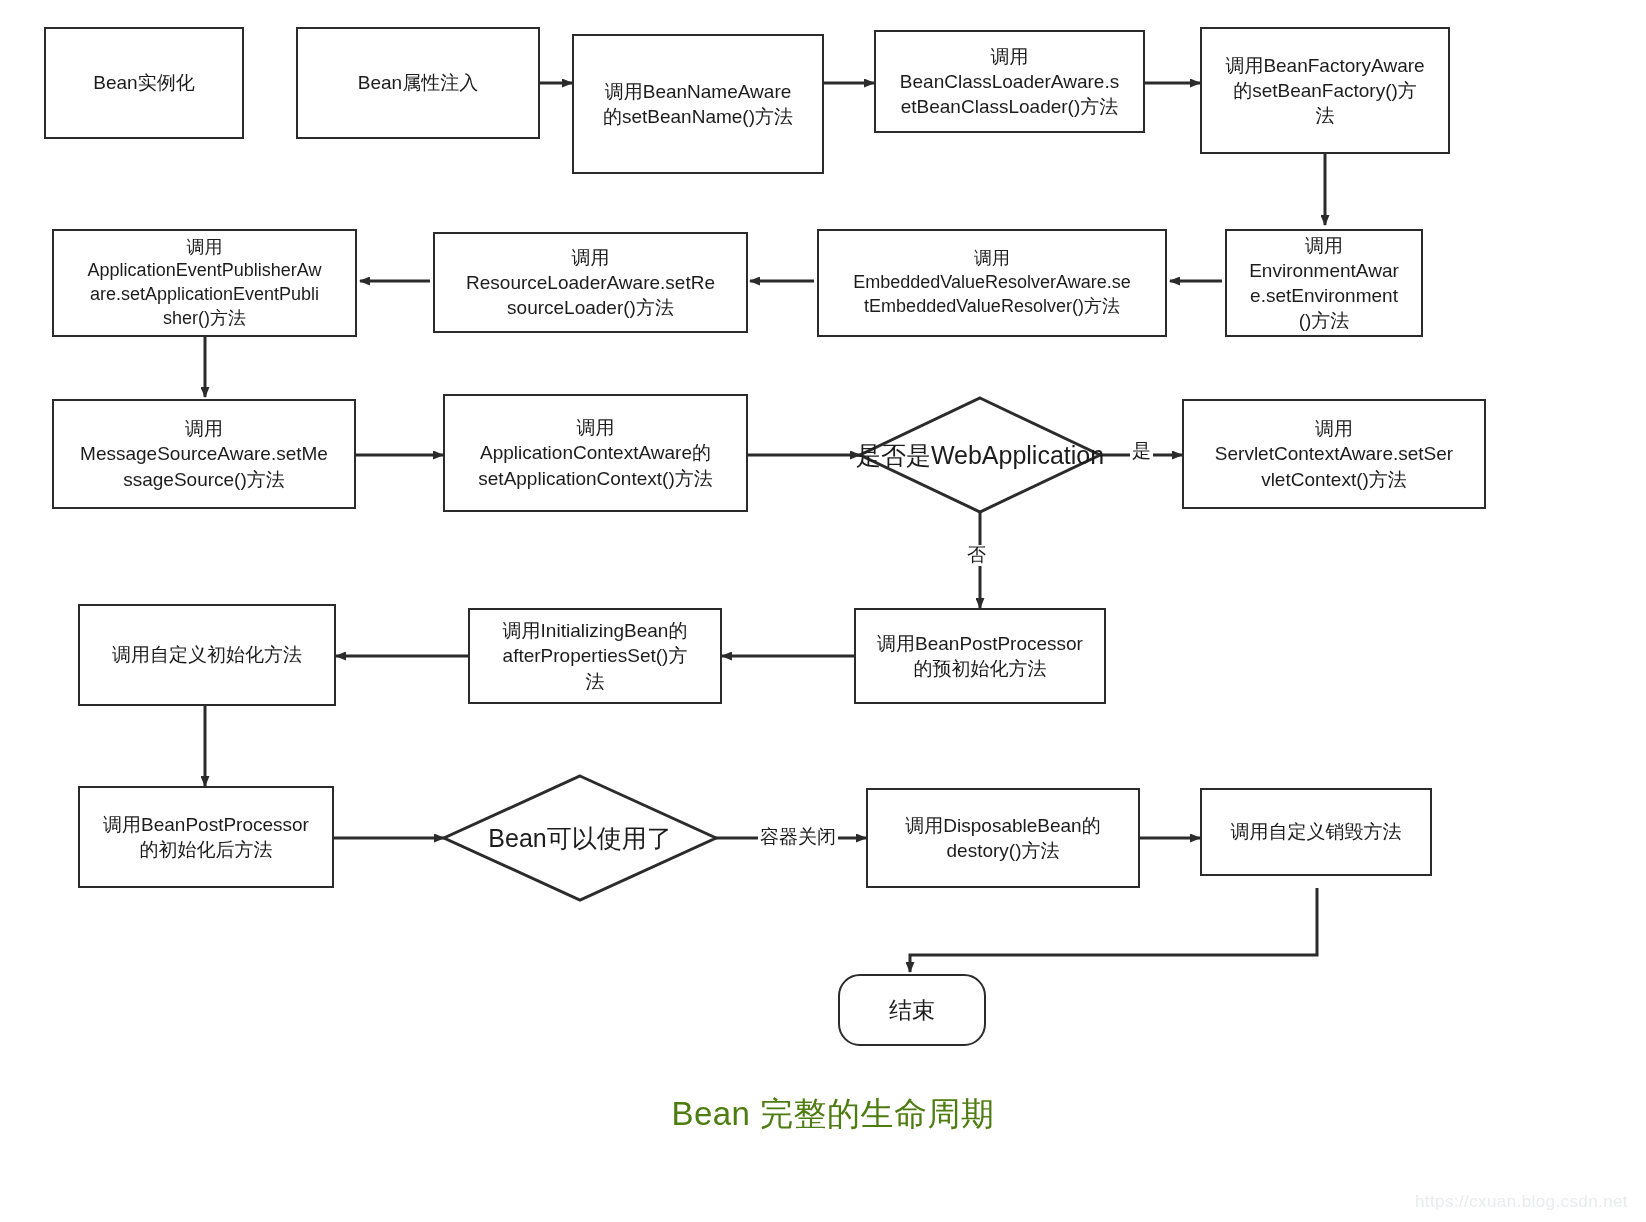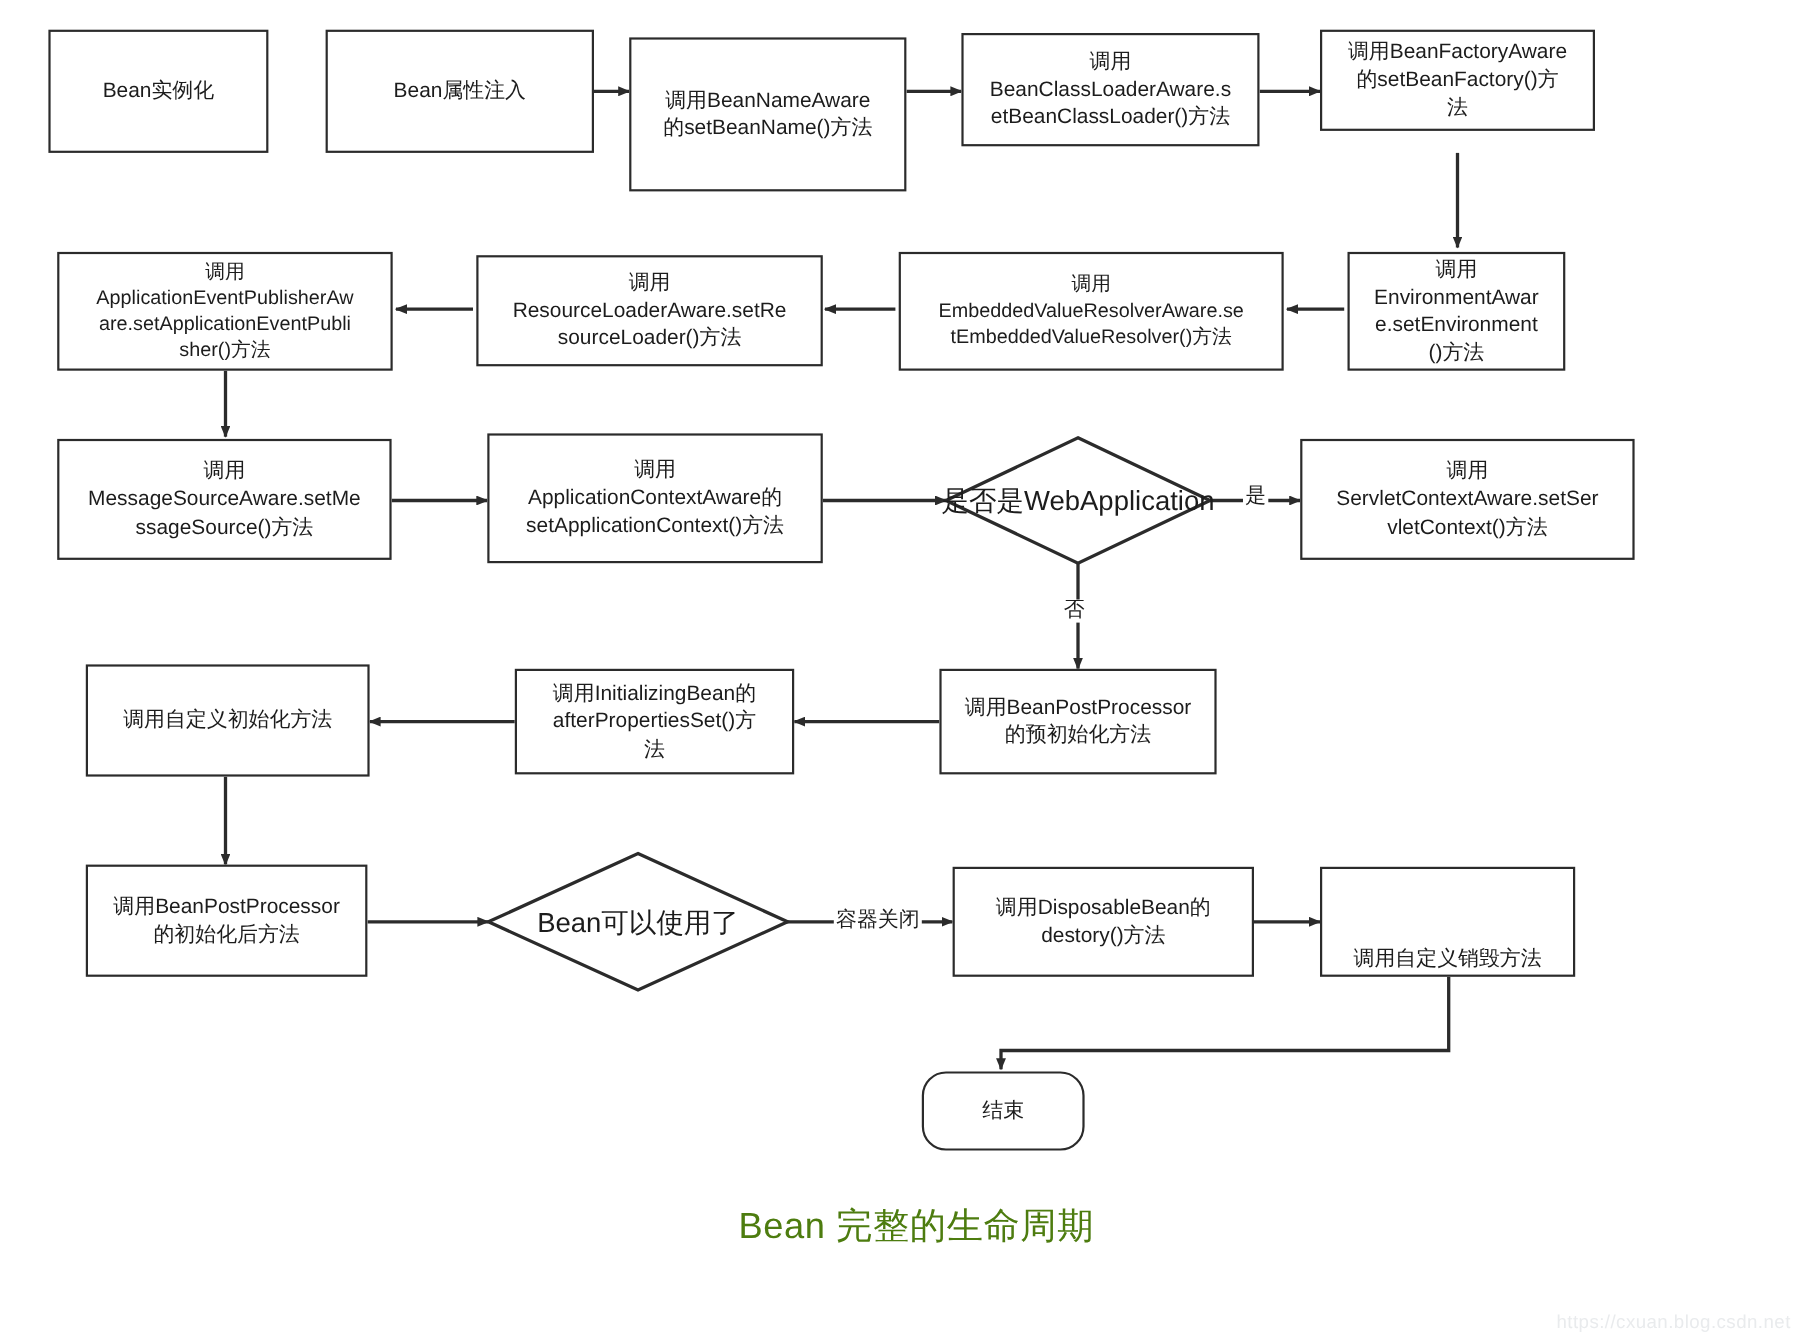--- a/index.html
+++ b/index.html
@@ -36,21 +36,21 @@
     font-size: 19px;
     line-height: 1.32;
     padding: 2px 4px;
   }
   .node .txt {
     width: 100%;
     white-space: pre-line;
   }
   .node.terminator {
     border-radius: 22px;
-    font-size: 19px;
+    font-size: 23px;
   }
   .diamond-wrap {
     position: absolute;
     display: flex;
     align-items: center;
     justify-content: center;
   }
   .diamond-wrap .dlabel {
     position: relative;
     z-index: 2;
@@ -151,21 +151,21 @@
     <span class="txt">调用BeanNameAware
 的setBeanName()方法</span>
   </div>
 
   <div class="node" style="left:874px; top:30px; width:271px; height:103px;">
     <span class="txt">调用
 BeanClassLoaderAware.s
 etBeanClassLoader()方法</span>
   </div>
 
-  <div class="node" style="left:1200px; top:27px; width:250px; height:92px;">
+  <div class="node" style="left:1200px; top:27px; width:250px; height:127px;">
     <span class="txt">调用BeanFactoryAware
 的setBeanFactory()方
 法</span>
   </div>
 
   <div class="node" style="left:52px; top:229px; width:305px; height:108px; font-size:18px;">
     <span class="txt">调用
 ApplicationEventPublisherAw
 are.setApplicationEventPubli
 sher()方法</span>
@@ -239,21 +239,21 @@
     <span class="dlabel">Bean可以使用了</span>
   </div>
 
   <span class="edge-label" style="left:758px; top:827px;">容器关闭</span>
 
   <div class="node" style="left:866px; top:788px; width:274px; height:100px;">
     <span class="txt">调用DisposableBean的
 destory()方法</span>
   </div>
 
-  <div class="node" style="left:1200px; top:788px; width:232px; height:100px;align-items:flex-end;">
+  <div class="node" style="left:1200px; top:788px; width:232px; height:88px;">
     <span class="txt">调用自定义销毁方法</span>
   </div>
 
   <div class="node terminator" style="left:838px; top:974px; width:148px; height:72px;">
     <span class="txt">结束</span>
   </div>
 
   <div id="diagram-title">Bean 完整的生命周期</div>
   <div id="watermark">https://cxuan.blog.csdn.net</div>
 

